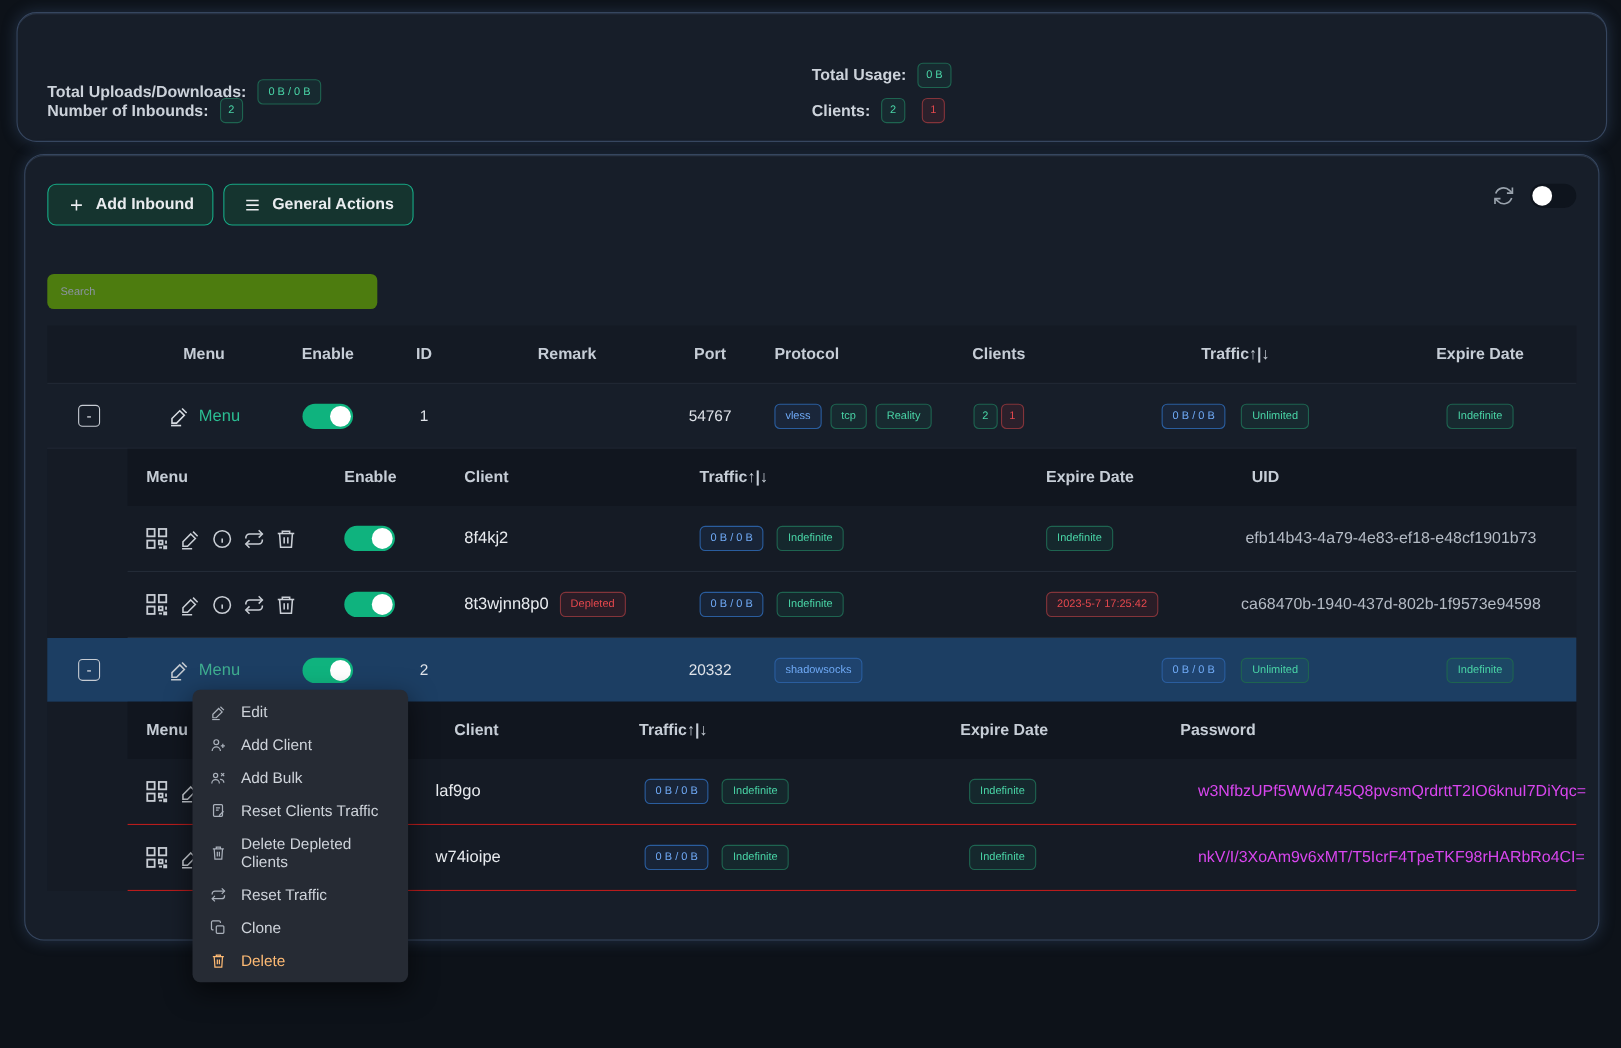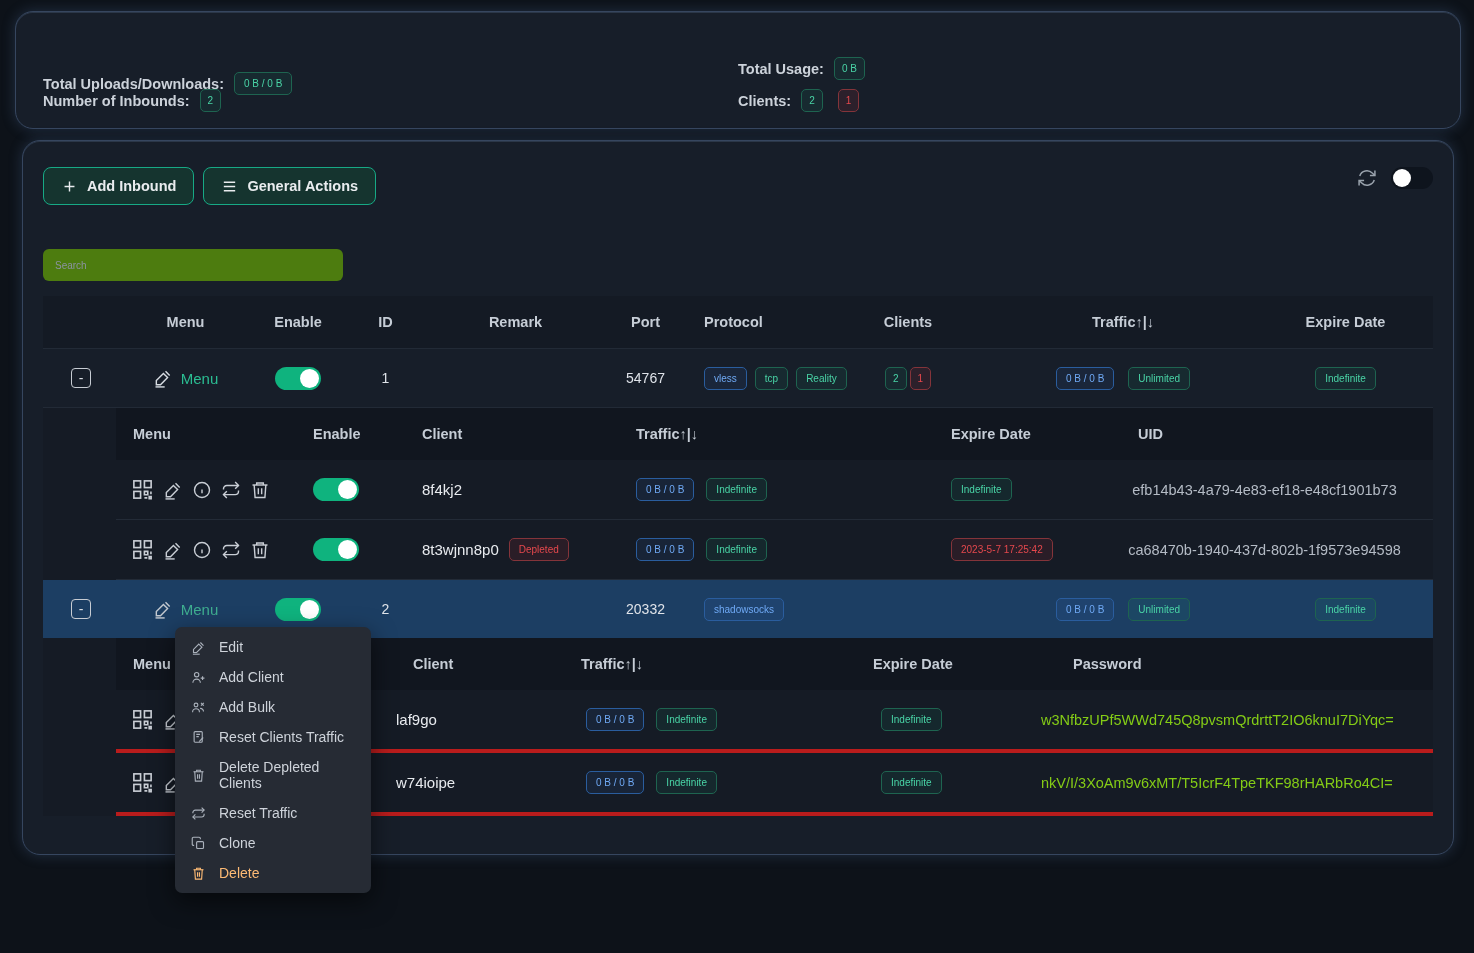--- a/index.html
+++ b/index.html
@@ -46,30 +46,30 @@
     color:#d7dbe1;font-size:14px;line-height:18px;text-align:center;cursor:pointer;padding:0;}
   .menu-link{display:flex;align-items:center;justify-content:center;gap:8px;cursor:pointer;}
   .menu-link .txt{color:#2bbd92;font-size:15px;}
   .mrow.hl{background:#1c3e63;border-bottom:none;}
   
   .nested{background:#151b25;}
   .nrow1{display:grid;grid-template-columns:185px 110px 195px 290px 200px 1fr;align-items:center;height:59px;
     margin-left:73px;border-bottom:1px solid #232b37;}
   .nrow1.head,.nrow2.head{height:52px;background:#11161f;font-weight:700;color:#c6cdd6;font-size:14.5px;border-bottom:none;}
   .nrow2{display:grid;grid-template-columns:170px 95px 170px 290px 200px 1fr;align-items:center;height:59px;
-    margin-left:73px;border-bottom:4px solid #b91c1c;}
+    margin-left:73px;border-bottom:1px solid #b91c1c;}
   .np-menu{padding-left:17px;}  .np-enable1{padding-left:12px;} .np-client1{padding-left:11px;}
   .np-traffic1{padding-left:30px;display:flex;gap:12px;align-items:center;} .np-expire1{padding-left:55px;}
   .np-uid-h{padding-left:42px;} .np-uid{text-align:center;color:#b4bbc5;font-size:14.5px;}
   .icon-strip{display:flex;align-items:center;gap:9px;padding-left:15px;color:#c9ced5;}
   .client-name{color:#e8ebef;font-size:15px;display:flex;align-items:center;gap:10px;}
   .np2-client{padding-left:15px;} .np2-client-h{padding-left:32px;}
   .np2-traffic{padding-left:35px;display:flex;gap:12px;align-items:center;} .np2-traffic-h{padding-left:30px;}
   .np2-expire{padding-left:40px;} .np2-expire-h{padding-left:32px;}
-  .np2-pass-h{padding-left:32px;} .np2-pass{color:#84cc16;font-size:14.5px;}
+  .np2-pass-h{padding-left:32px;} .np2-pass{color:#d946ef;font-size:14.5px;margin-left:48px;}
   .footer-strip{height:22px;border-bottom:none;}
   
   .ctx{position:absolute;left:175px;top:627px;width:196px;background:#262b34;border-radius:7px;
     box-shadow:0 8px 24px rgba(0,0,0,.55);padding:5px 0;z-index:50;}
   .ctx-item{display:flex;align-items:center;gap:13px;padding:7px 16px;color:#ced3da;font-size:14px;cursor:pointer;}
   .ctx-item .ico-sm{color:#aab1bb;}
   .ctx-item.danger, .ctx-item.danger .ico-sm{color:#fdba74;}
   
   .ico{width:20px;height:20px;flex:none;} .ico-sm{width:15px;height:15px;flex:none;}
   .ico-qr{width:23px;height:23px;flex:none;} .ico-btn{width:17px;height:17px;flex:none;}

